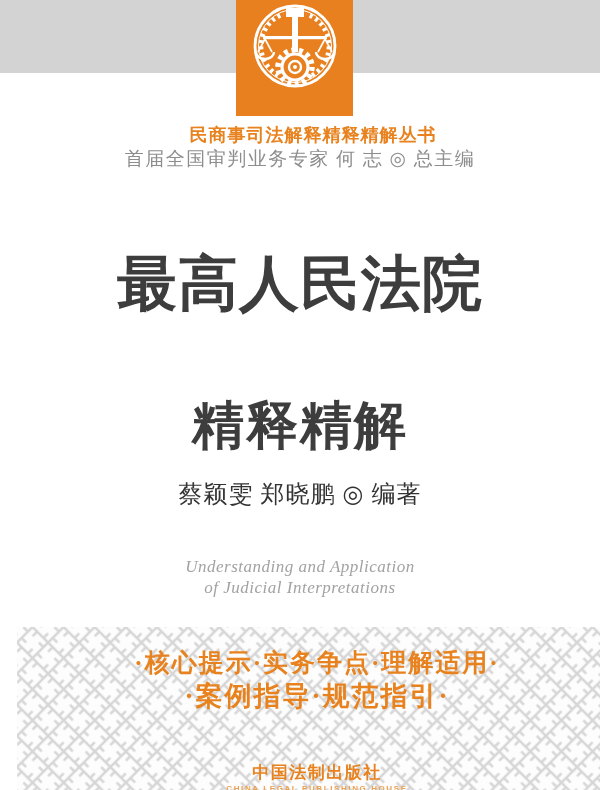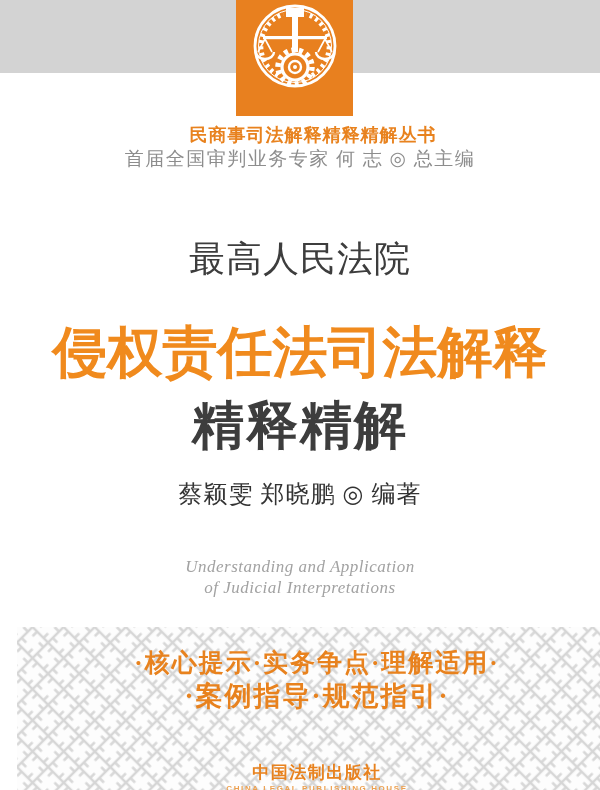--- a/index.html
+++ b/index.html
@@ -19,21 +19,21 @@
     background:var(--square-orange,#e8801f);z-index:2;
     display:flex;align-items:flex-start;justify-content:center;
   }
 
   
   .series-title{top:123px;font-size:18px;font-weight:700;color:var(--orange,#e8821e);letter-spacing:1px;
     font-family:"Liberation Sans","DejaVu Sans",sans-serif;margin-left:26px;}
   .series-editor{top:146px;font-size:19px;color:var(--muted,#8d8d8d);letter-spacing:1.5px;}
 
   
-  .title-line1{top:235px;font-size:36px;font-weight:400;color:var(--dark,#3d3d3d);letter-spacing:1px;}
+  .title-line1{top:244px;font-size:60px;font-weight:700;color:var(--dark,#3d3d3d);letter-spacing:1px;}
   .title-line2{top:316px;font-size:55px;font-weight:900;color:var(--title-orange,#f08a1d);
     font-family:"Liberation Sans","DejaVu Sans",sans-serif;letter-spacing:0;}
   .title-line3{top:391px;font-size:52px;font-weight:700;color:var(--dark,#3d3d3d);letter-spacing:2px;}
 
   .authors-line{top:478px;font-size:24px;color:#333333;letter-spacing:1px;}
 
   .subtitle-en{top:556px;font-size:17px;line-height:1.25;color:var(--english,#a2a2a2);letter-spacing:0.5px;font-style:italic;}
 
   
   .pattern-band{position:absolute;top:627px;left:17px;width:600px;height:163px;}
@@ -78,21 +78,20 @@
         <circle cx="59" cy="67" r="6" stroke-width="2.4"></circle>
         <circle cx="59" cy="67" r="2" fill="#ffffff" stroke="none"></circle>
       </g>
     </svg>
   </div>
 
   <div class="abs series-title">民商事司法解释精释精解丛书</div>
   <div class="abs series-editor">首届全国审判业务专家 何 志 ◎ 总主编</div>
 
   <div class="abs title-line1">最高人民法院</div>
-  <div class="abs title-line2">侵权责任法司法解释</div>
   <div class="abs authors-line">蔡颖雯 郑晓鹏 ◎ 编著</div>
 
   <div class="abs title-line3">精释精解</div>
 
   <div class="abs subtitle-en">
     <div>Understanding and Application</div>
     <div>of Judicial Interpretations</div>
   </div>
 
   <div class="pattern-band">

